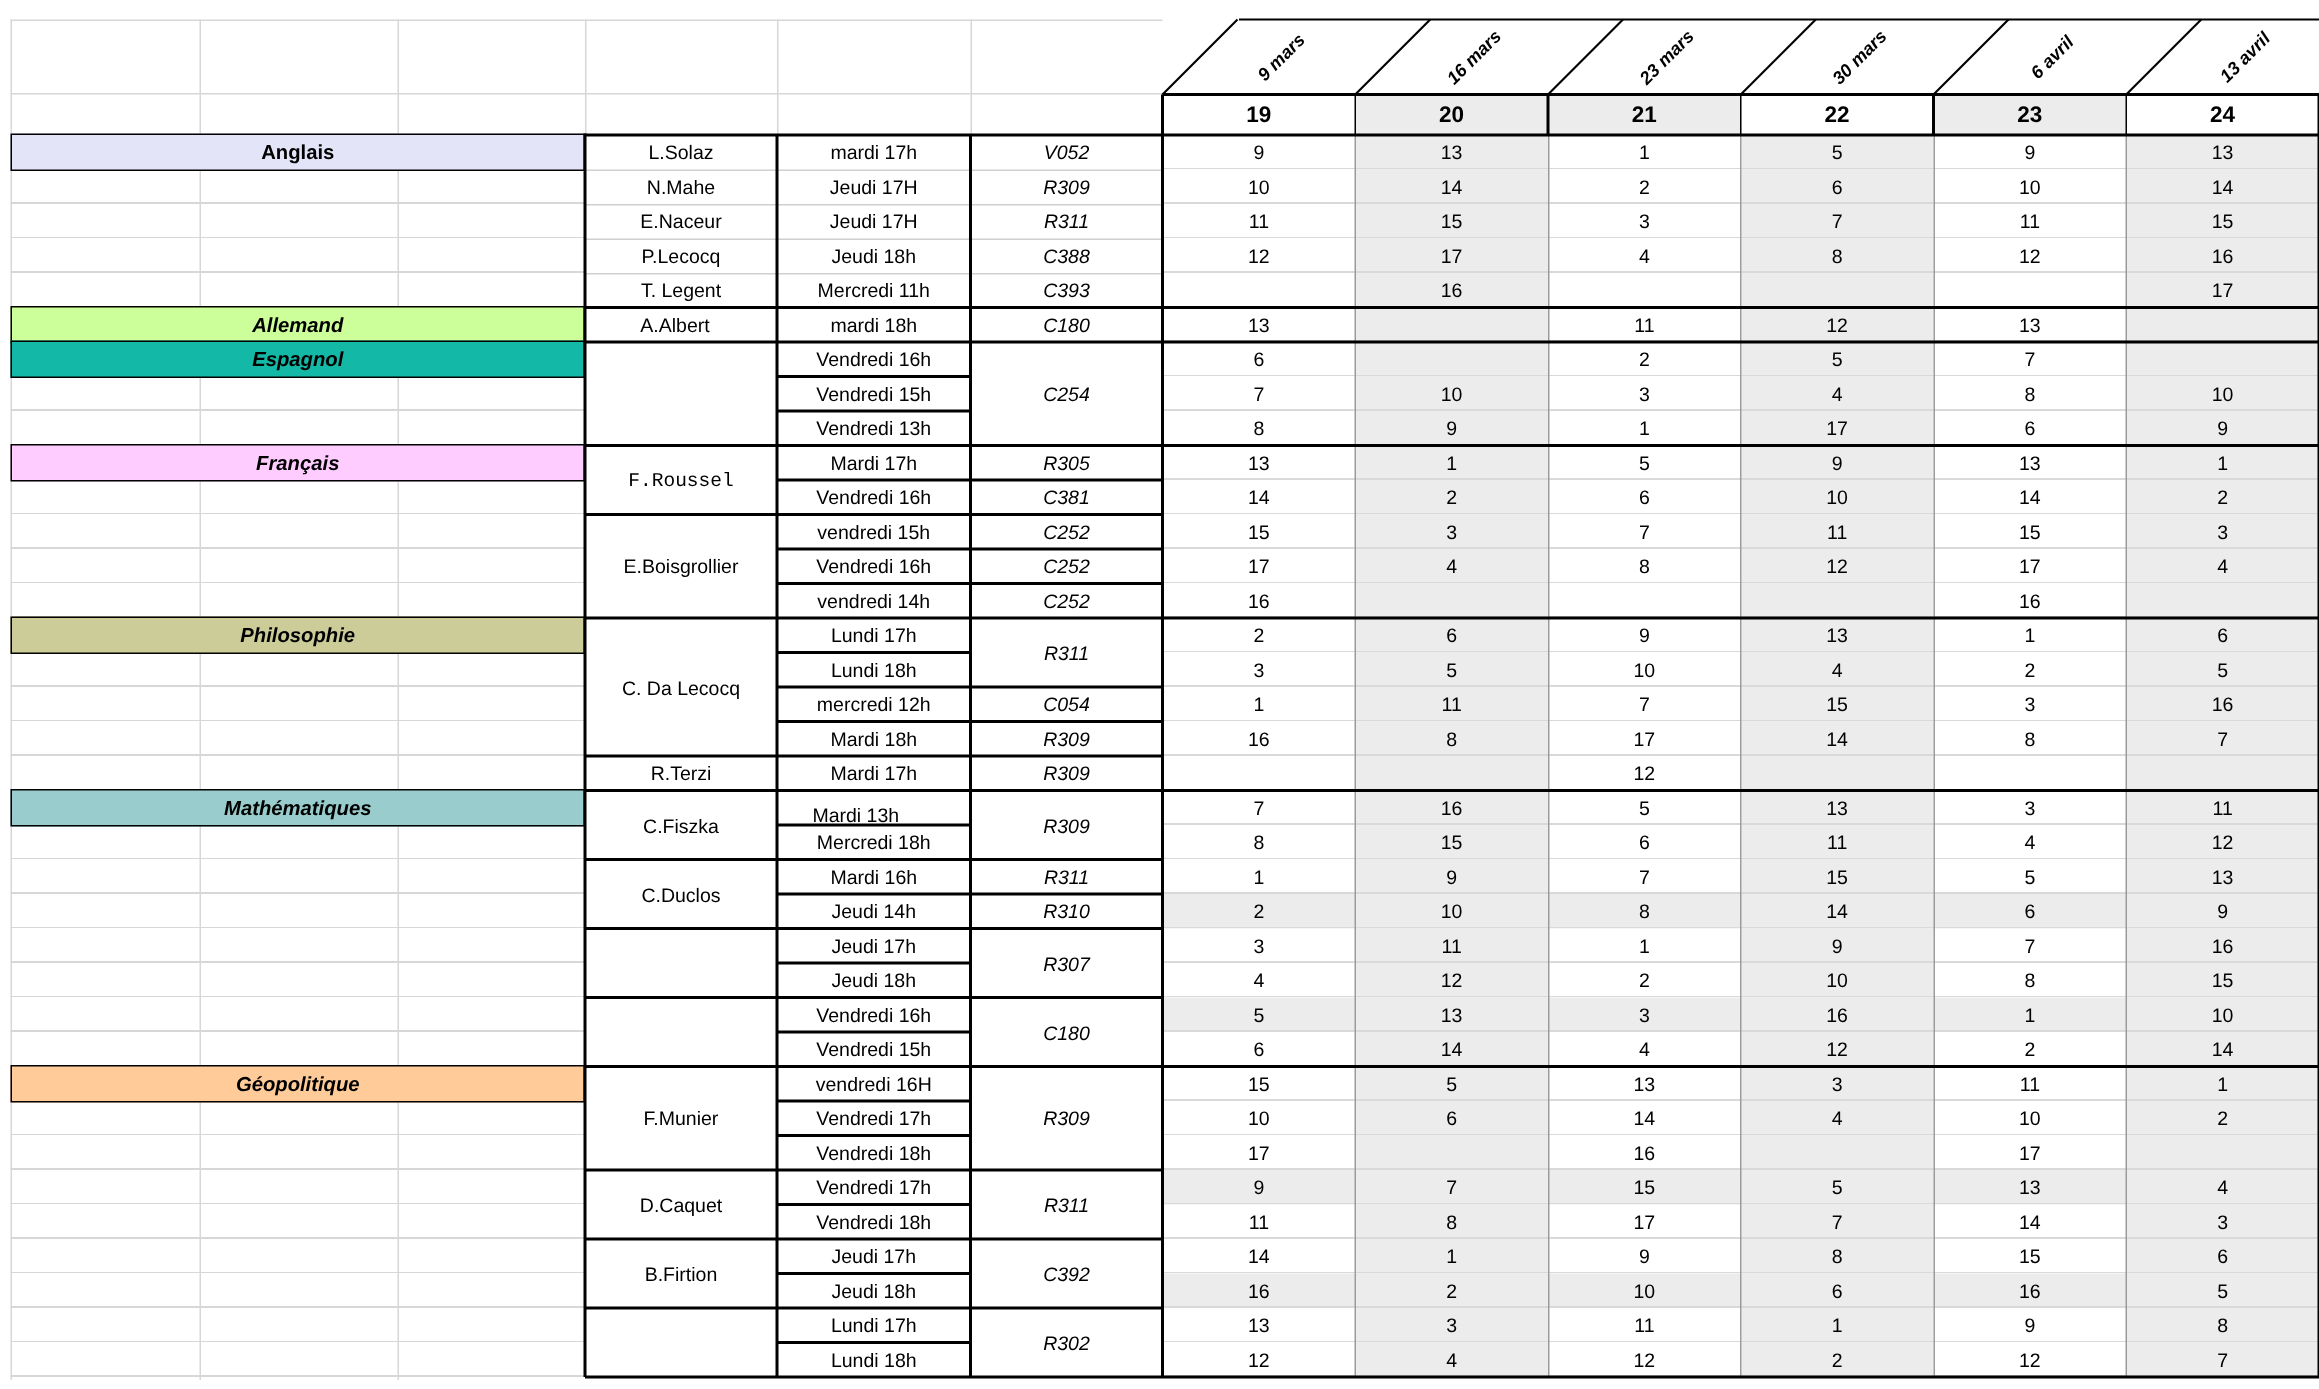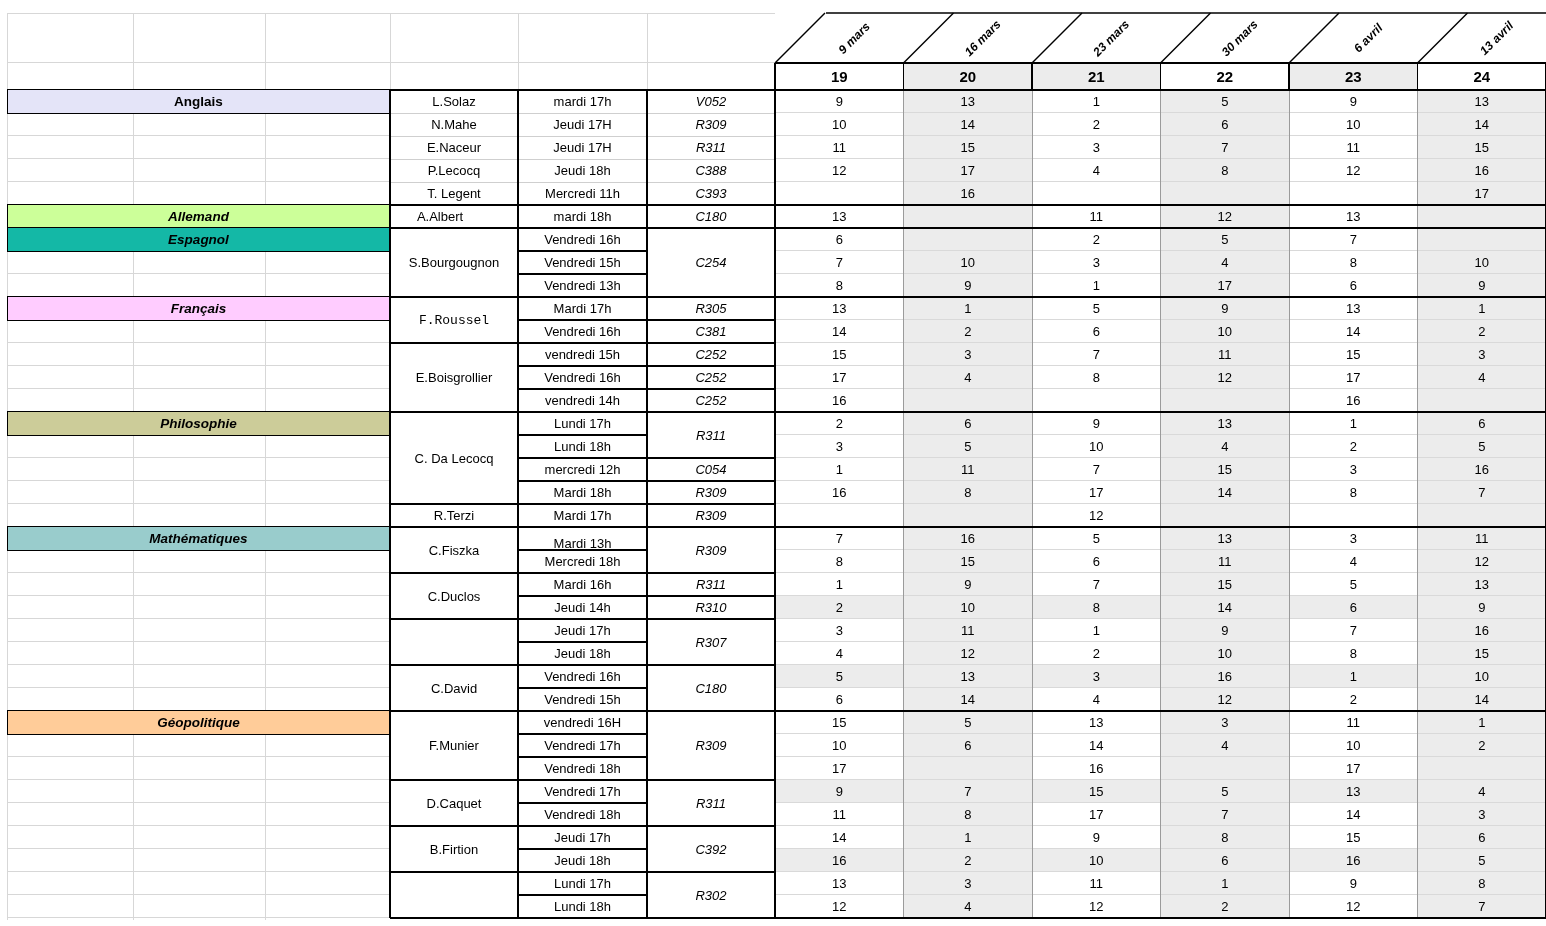--- a/index.html
+++ b/index.html
@@ -79,31 +79,30 @@
     <div class="cellText valueText" style="left: 1417.5px; top: 159px; width: 128.5px; height: 23px;">16</div>
     <div style="left: 390px; top: 181.5px; width: 385px; height: 1px; background: rgb(207, 207, 207);"></div>
     <div class="cellText" style="left: 390px; top: 182px; width: 128px; height: 23px;">T. Legent</div>
     <div class="cellText roomText" style="left: 647px; top: 182px; width: 128px; height: 23px;">C393</div>
     <div class="cellText" style="left: 518px; top: 182px; width: 129px; height: 23px;">Mercredi 11h</div>
     <div class="cellText valueText" style="left: 903.5px; top: 182px; width: 128.5px; height: 23px;">16</div>
     <div class="cellText valueText" style="left: 1417.5px; top: 182px; width: 128.5px; height: 23px;">17</div>
     <div class="subjectCell" style="left: 7px; top: 204px; width: 383px; height: 25px; background: rgb(204, 255, 153);">
       <span style="font-style: italic;">Allemand</span>
     </div>
-    <div class="cellText" style="left: 380px; top: 205px; width: 120px; height: 23px;">A.Albert</div>
+    <div class="cellText" style="left: 390px; top: 205px; width: 120px; height: 23px;">A.Albert</div>
     <div class="cellText roomText" style="left: 647px; top: 205px; width: 128px; height: 23px;">C180</div>
     <div class="cellText" style="left: 518px; top: 205px; width: 129px; height: 23px;">mardi 18h</div>
     <div class="cellText valueText" style="left: 775px; top: 205px; width: 128.5px; height: 23px;">13</div>
     <div class="cellText valueText" style="left: 1032px; top: 205px; width: 128.5px; height: 23px;">11</div>
     <div class="cellText valueText" style="left: 1160.5px; top: 205px; width: 128.5px; height: 23px;">12</div>
     <div class="cellText valueText" style="left: 1289px; top: 205px; width: 128.5px; height: 23px;">13</div>
     <div class="subjectCell" style="left: 7px; top: 227px; width: 383px; height: 25px; background: #14b8a6;">
       <span style="font-style: italic;">Espagnol</span>
     </div>
-    <div class="cellText" style="left: 390px; top: 228px; width: 128px; height: 69px;">S.Bourgougnon</div>
     <div class="cellText roomText" style="left: 647px; top: 228px; width: 128px; height: 69px;">C254</div>
     <div class="cellText" style="left: 518px; top: 228px; width: 129px; height: 23px;">Vendredi 16h</div>
     <div class="cellText valueText" style="left: 775px; top: 228px; width: 128.5px; height: 23px;">6</div>
     <div class="cellText valueText" style="left: 1032px; top: 228px; width: 128.5px; height: 23px;">2</div>
     <div class="cellText valueText" style="left: 1160.5px; top: 228px; width: 128.5px; height: 23px;">5</div>
     <div class="cellText valueText" style="left: 1289px; top: 228px; width: 128.5px; height: 23px;">7</div>
     <div style="left: 518px; top: 250.25px; width: 129px; height: 1.5px; background: rgb(0, 0, 0);"></div>
     <div class="cellText" style="left: 518px; top: 251px; width: 129px; height: 23px;">Vendredi 15h</div>
     <div class="cellText valueText" style="left: 775px; top: 251px; width: 128.5px; height: 23px;">7</div>
     <div class="cellText valueText" style="left: 903.5px; top: 251px; width: 128.5px; height: 23px;">10</div>
@@ -210,21 +209,21 @@
     <div style="left: 390px; top: 503px; width: 385px; height: 2px; background: rgb(0, 0, 0);"></div>
     <div class="cellText" style="left: 390px; top: 504px; width: 128px; height: 23px;">R.Terzi</div>
     <div class="cellText roomText" style="left: 647px; top: 504px; width: 128px; height: 23px;">R309</div>
     <div class="cellText" style="left: 518px; top: 504px; width: 129px; height: 23px;">Mardi 17h</div>
     <div class="cellText valueText" style="left: 1032px; top: 504px; width: 128.5px; height: 23px;">12</div>
     <div class="subjectCell" style="left: 7px; top: 526px; width: 383px; height: 25px; background: rgb(153, 204, 204);">
       <span style="font-style: italic;">Mathématiques</span>
     </div>
     <div class="cellText" style="left: 390px; top: 527px; width: 128px; height: 46px;">C.Fiszka</div>
     <div class="cellText roomText" style="left: 647px; top: 527px; width: 128px; height: 46px;">R309</div>
-    <div class="cellText" style="left: 518px; top: 527px; width: 129px; height: 33px;">Mardi 13h</div>
+    <div class="cellText" style="left: 506px; top: 527px; width: 129px; height: 33px;">Mardi 13h</div>
     <div class="cellText valueText" style="left: 775px; top: 527px; width: 128.5px; height: 23px;">7</div>
     <div class="cellText valueText" style="left: 903.5px; top: 527px; width: 128.5px; height: 23px;">16</div>
     <div class="cellText valueText" style="left: 1032px; top: 527px; width: 128.5px; height: 23px;">5</div>
     <div class="cellText valueText" style="left: 1160.5px; top: 527px; width: 128.5px; height: 23px;">13</div>
     <div class="cellText valueText" style="left: 1289px; top: 527px; width: 128.5px; height: 23px;">3</div>
     <div class="cellText valueText" style="left: 1417.5px; top: 527px; width: 128.5px; height: 23px;">11</div>
     <div style="left: 518px; top: 549.25px; width: 129px; height: 1.5px; background: rgb(0, 0, 0);"></div>
     <div class="cellText" style="left: 518px; top: 550px; width: 129px; height: 23px;">Mercredi 18h</div>
     <div class="cellText valueText" style="left: 775px; top: 550px; width: 128.5px; height: 23px;">8</div>
     <div class="cellText valueText" style="left: 903.5px; top: 550px; width: 128.5px; height: 23px;">15</div>
@@ -264,21 +263,20 @@
     <div class="cellText valueText" style="left: 1417.5px; top: 619px; width: 128.5px; height: 23px;">16</div>
     <div style="left: 518px; top: 641.25px; width: 129px; height: 1.5px; background: rgb(0, 0, 0);"></div>
     <div class="cellText" style="left: 518px; top: 642px; width: 129px; height: 23px;">Jeudi 18h</div>
     <div class="cellText valueText" style="left: 775px; top: 642px; width: 128.5px; height: 23px;">4</div>
     <div class="cellText valueText" style="left: 903.5px; top: 642px; width: 128.5px; height: 23px;">12</div>
     <div class="cellText valueText" style="left: 1032px; top: 642px; width: 128.5px; height: 23px;">2</div>
     <div class="cellText valueText" style="left: 1160.5px; top: 642px; width: 128.5px; height: 23px;">10</div>
     <div class="cellText valueText" style="left: 1289px; top: 642px; width: 128.5px; height: 23px;">8</div>
     <div class="cellText valueText" style="left: 1417.5px; top: 642px; width: 128.5px; height: 23px;">15</div>
     <div style="left: 390px; top: 664px; width: 385px; height: 2px; background: rgb(0, 0, 0);"></div>
-    <div class="cellText" style="left: 390px; top: 665px; width: 128px; height: 46px;">C.David</div>
     <div class="cellText roomText" style="left: 647px; top: 665px; width: 128px; height: 46px;">C180</div>
     <div class="cellText" style="left: 518px; top: 665px; width: 129px; height: 23px;">Vendredi 16h</div>
     <div style="left: 775px; top: 665px; width: 771px; height: 23px; background: rgb(236, 236, 236);"></div>
     <div class="cellText valueText" style="left: 775px; top: 665px; width: 128.5px; height: 23px;">5</div>
     <div class="cellText valueText" style="left: 903.5px; top: 665px; width: 128.5px; height: 23px;">13</div>
     <div class="cellText valueText" style="left: 1032px; top: 665px; width: 128.5px; height: 23px;">3</div>
     <div class="cellText valueText" style="left: 1160.5px; top: 665px; width: 128.5px; height: 23px;">16</div>
     <div class="cellText valueText" style="left: 1289px; top: 665px; width: 128.5px; height: 23px;">1</div>
     <div class="cellText valueText" style="left: 1417.5px; top: 665px; width: 128.5px; height: 23px;">10</div>
     <div style="left: 518px; top: 687.25px; width: 129px; height: 1.5px; background: rgb(0, 0, 0);"></div>

